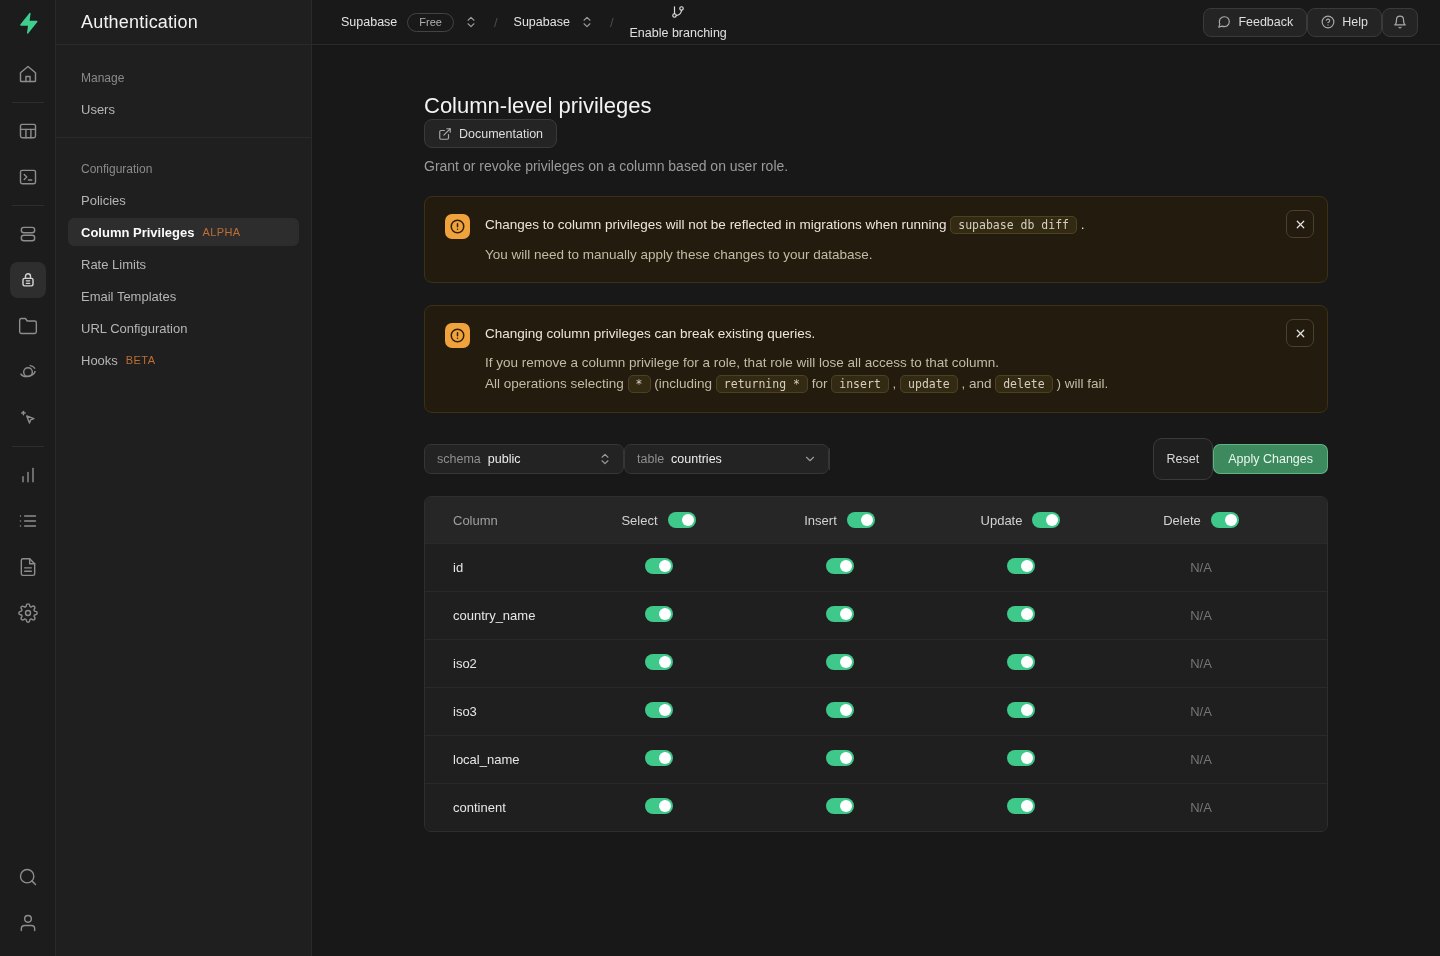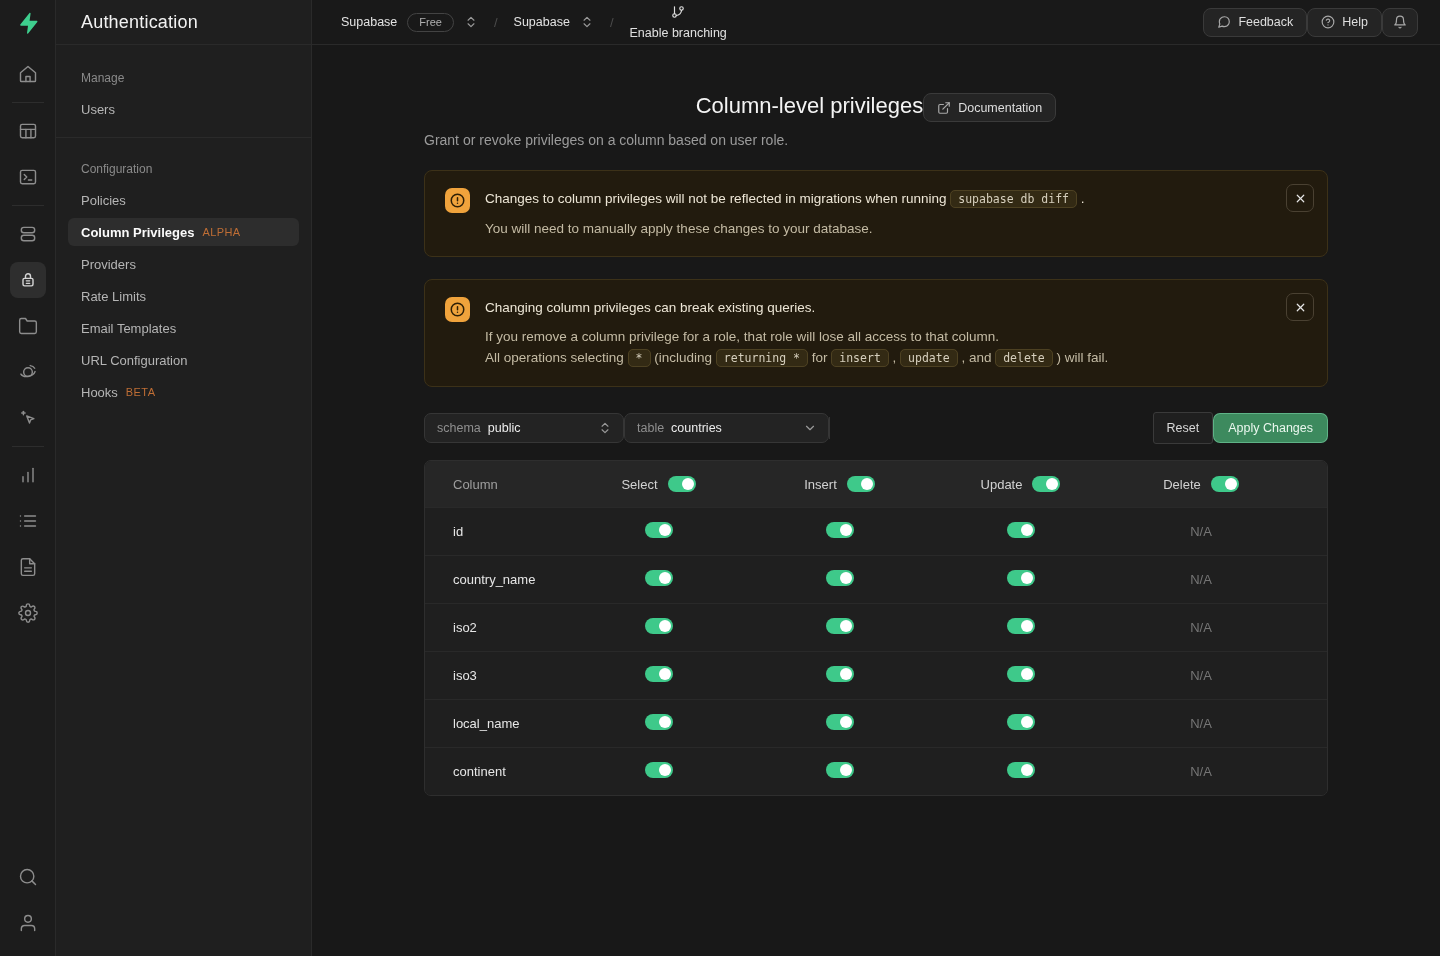--- a/index.html
+++ b/index.html
@@ -50,21 +50,21 @@
   .topbar-right { margin-left:auto; display:flex; align-items:flex-end; }
   .tbtn { height:29px; padding:0 13px; border-radius:8px; background:#242424; border:1px solid #3a3a3a;
           color:#dedede; font-size:12.5px; display:flex; align-items:center; gap:7px; cursor:pointer;
           font-family:inherit; }
   .tbtn svg { width:14px; height:14px; color:#a8a8a8; }
   .bellbtn { width:36px; padding:0; justify-content:center; }
 
   
   .content { flex:1; overflow:auto; }
   .container { width:904px; margin:0 auto; padding:48px 0 60px; }
-  .title-row { display:flex; align-items:flex-start; justify-content:center; }
+  .title-row { display:flex; align-items:flex-start; justify-content:center;flex-direction:column; }
   h1 { font-size:22px; font-weight:500; color:#f4f4f4; }
   .subtitle { margin-top:10px; font-size:14px; color:#9b9b9b; }
 
   
   .banner { position:relative; margin-top:22px; background:#221b0e; border:1px solid #3c3118;
             border-radius:8px; padding:17px 56px 17px 20px; display:flex; gap:15px; }
   .warn-icon { width:25px; height:25px; border-radius:7px; background:#f0a33c; flex:0 0 25px;
                display:grid; place-items:center; color:#2e1f06; }
   .warn-icon svg { width:15px; height:15px; }
   .banner-title { color:#ede6d6; font-size:13.5px; line-height:21px; margin-bottom:8px; }
@@ -79,21 +79,21 @@
   
   .filter-bar { margin-top:25px; display:flex; align-items:center; gap:0; }
   .select { height:30px; background:#232323; border:1px solid #363636; border-radius:7px;
             display:flex; align-items:center; gap:7px; padding:0 11px 0 12px; cursor:pointer; font-size:12.5px; }
   .select .lbl { color:#8f8f8f; }
   .select .val { color:#ececec; }
   .select svg { width:14px; height:14px; color:#9a9a9a; margin-left:auto; }
   .sel-schema { width:200px; } .sel-table { width:205px; } .sel-role { width:202px; }
   .vdiv { width:1px; height:22px; background:#363636; }
   .spacer { flex:1; }
-  .btn-reset { height:32px; padding:0 13px; border-radius:3px; background:#1f1f1f; border:1px solid #3a3a3a;
+  .btn-reset { height:42px; padding:0 13px; border-radius:9px; background:#1f1f1f; border:1px solid #3a3a3a;
                color:#d8d8d8; font-size:12.5px; cursor:pointer; font-family:inherit; }
   .btn-apply { height:30px; padding:0 14px; border-radius:7px; background:#3d8a5e;
                border:1px solid rgba(130,220,175,.5); color:#eaf7ee; font-size:12.5px; cursor:pointer;
                font-family:inherit; }
 
   
   .table-card { margin-top:16px; border:1px solid #2e2e2e; border-radius:7px; overflow:hidden; background:#1f1f1f; }
   .t-head, .t-row { display:grid; grid-template-columns:143px 181px 181px 181px 180px; align-items:center; }
   .t-head { height:46px; background:#262626; }
   .t-row  { height:48px; background:#1f1f1f; border-top:1px solid #292929; }
@@ -259,23 +259,20 @@
         <span>Users</span>
       </div>
       <div class="side-div"></div>
       <div class="side-section">Configuration</div>
       <div class="side-item">
         <span>Policies</span>
       </div>
       <div class="side-item active">
         <span>Column Privileges</span>
         <span class="side-badge">ALPHA</span>
-      </div>
-      <div class="side-item">
-        <span>Providers</span>
       </div>
       <div class="side-item">
         <span>Rate Limits</span>
       </div>
       <div class="side-item">
         <span>Email Templates</span>
       </div>
       <div class="side-item">
         <span>URL Configuration</span>
       </div>

